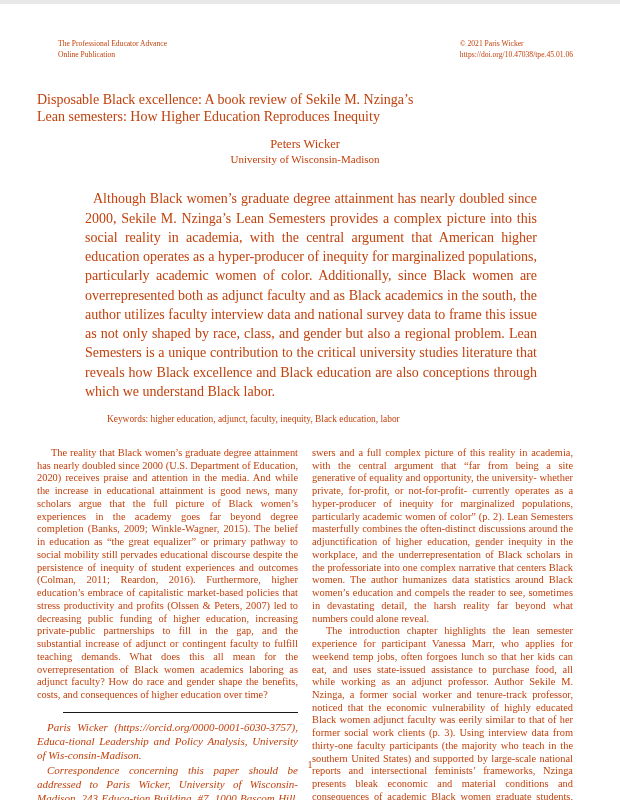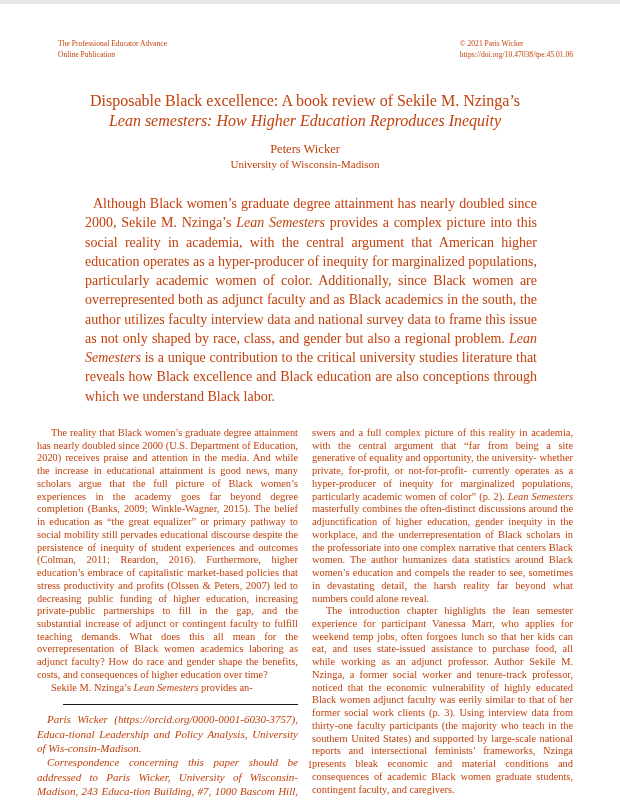--- a/index.html
+++ b/index.html
@@ -21,23 +21,22 @@
     justify-content: space-between;
     align-items: flex-start;
     font-size: 7.6px;
     line-height: 1.45;
     margin-left: 21px;
   }
   .rh-left, .rh-right { white-space: nowrap; }
   
   .title {
     margin: 31px 0 0 0;
-    text-align: center;
     font-weight: normal;
-    font-size: 16px;
+    font-size: 14px;
     line-height: 1.22;
   }
   .byline { text-align: center; margin-top: 12px; font-size: 12.5px; line-height: 1.2; }
   .affiliation { text-align: center; margin-top: 1px; font-size: 11px; line-height: 1.2; }
   
   .abstract {
     margin: 23px 36px 0 48px;
     font-size: 14px;
     line-height: 1.375;
     text-align: justify;
@@ -58,21 +57,21 @@
   }
   .col {
     width: 266px;
     font-size: 10.4px;
     line-height: 1.225;
     text-align: justify;
     hyphens: auto;
   }
   .col p { margin: 0; }
   .col p.indent { text-indent: 14px; }
-  .italic { font-style: italic; }
+  .italic { }
   
   .footnote-rule {
     margin: 10px 0 0 26px;
     border: 0;
     border-top: 1px solid #1a1a1a;
     height: 0;
   }
   .footnote {
     margin-top: 7px;
     font-size: 11px;
@@ -110,26 +109,26 @@
   <h1 class="title">
     <span>Disposable Black excellence: A book review of Sekile M. Nzinga’s</span><br>
     <span class="italic">Lean semesters: How Higher Education Reproduces Inequity</span>
   </h1>
 
   <div class="byline">Peters Wicker</div>
   <div class="affiliation">University of Wisconsin-Madison</div>
 
   <p class="abstract"><span>Although Black women’s graduate degree attainment has nearly doubled since 2000, Sekile M. Nzinga’s </span><span class="italic">Lean Semesters</span><span> provides a complex picture into this social reality in academia, with the central argument that American higher education operates as a hyper-producer of inequity for marginalized populations, particularly academic women of color. Additionally, since Black women are overrepresented both as adjunct faculty and as Black academics in the south, the author utilizes faculty interview data and national survey data to frame this issue as not only shaped by race, class, and gender but also a regional problem. </span><span class="italic">Lean Semesters</span><span> is a unique contribution to the critical university studies literature that reveals how Black excellence and Black education are also conceptions through which we understand Black labor.</span></p>
 
+  <p class="keywords"><span class="italic">Keywords:</span><span> higher education, adjunct, faculty, inequity, Black education, labor</span></p>
 
   <div class="columns">
 
     <div class="col">
       <p class="indent">The reality that Black women’s graduate degree attainment has nearly doubled since 2000 (U.S. Department of Education, 2020) receives praise and attention in the media. And while the increase in educational attainment is good news, many scholars argue that the full picture of Black women’s experiences in the academy goes far beyond degree completion (Banks, 2009; Winkle-Wagner, 2015). The belief in education as “the great equalizer” or primary pathway to social mobility still pervades educational discourse despite the persistence of inequity of student experiences and outcomes (Colman, 2011; Reardon, 2016). Furthermore, higher education’s embrace of capitalistic market-based policies that stress productivity and profits (Olssen &amp; Peters, 2007) led to decreasing public funding of higher education, increasing private-public partnerships to fill in the gap, and the substantial increase of adjunct or contingent faculty to fulfill teaching demands. What does this all mean for the overrepresentation of Black women academics laboring as adjunct faculty? How do race and gender shape the benefits, costs, and consequences of higher education over time?</p>
-      <p class="indent"><span>Sekile M. Nzinga’s </span><span class="italic">Lean Semesters</span><span> provides an-</span></p>
 
       <hr class="footnote-rule">
       <div class="footnote">
         <p>Paris Wicker (https://orcid.org/0000-0001-6030-3757), Educa-tional Leadership and Policy Analysis, University of Wis-consin-Madison.</p>
         <p>Correspondence concerning this paper should be addressed to Paris Wicker, University of Wisconsin-Madison, 243 Educa-tion Building, #7, 1000 Bascom Hill, Madison, WI 70452. pwicker@wisc.edu</p>
       </div>
     </div>
 
     <div class="col">
       <p><span>swers and a full complex picture of this reality in academia, with the central argument that “far from being a site generative of equality and opportunity, the university- whether private, for-profit, or not-for-profit- currently operates as a hyper-producer of inequity for marginalized populations, particularly academic women of color” (p. 2). </span><span class="italic">Lean Semesters</span><span> masterfully combines the often-distinct discussions around the adjunctification of higher education, gender inequity in the workplace, and the underrepresentation of Black scholars in the professoriate into one complex narrative that centers Black women. The author humanizes data statistics around Black women’s education and compels the reader to see, sometimes in devastating detail, the harsh reality far beyond what numbers could alone reveal.</span></p>

